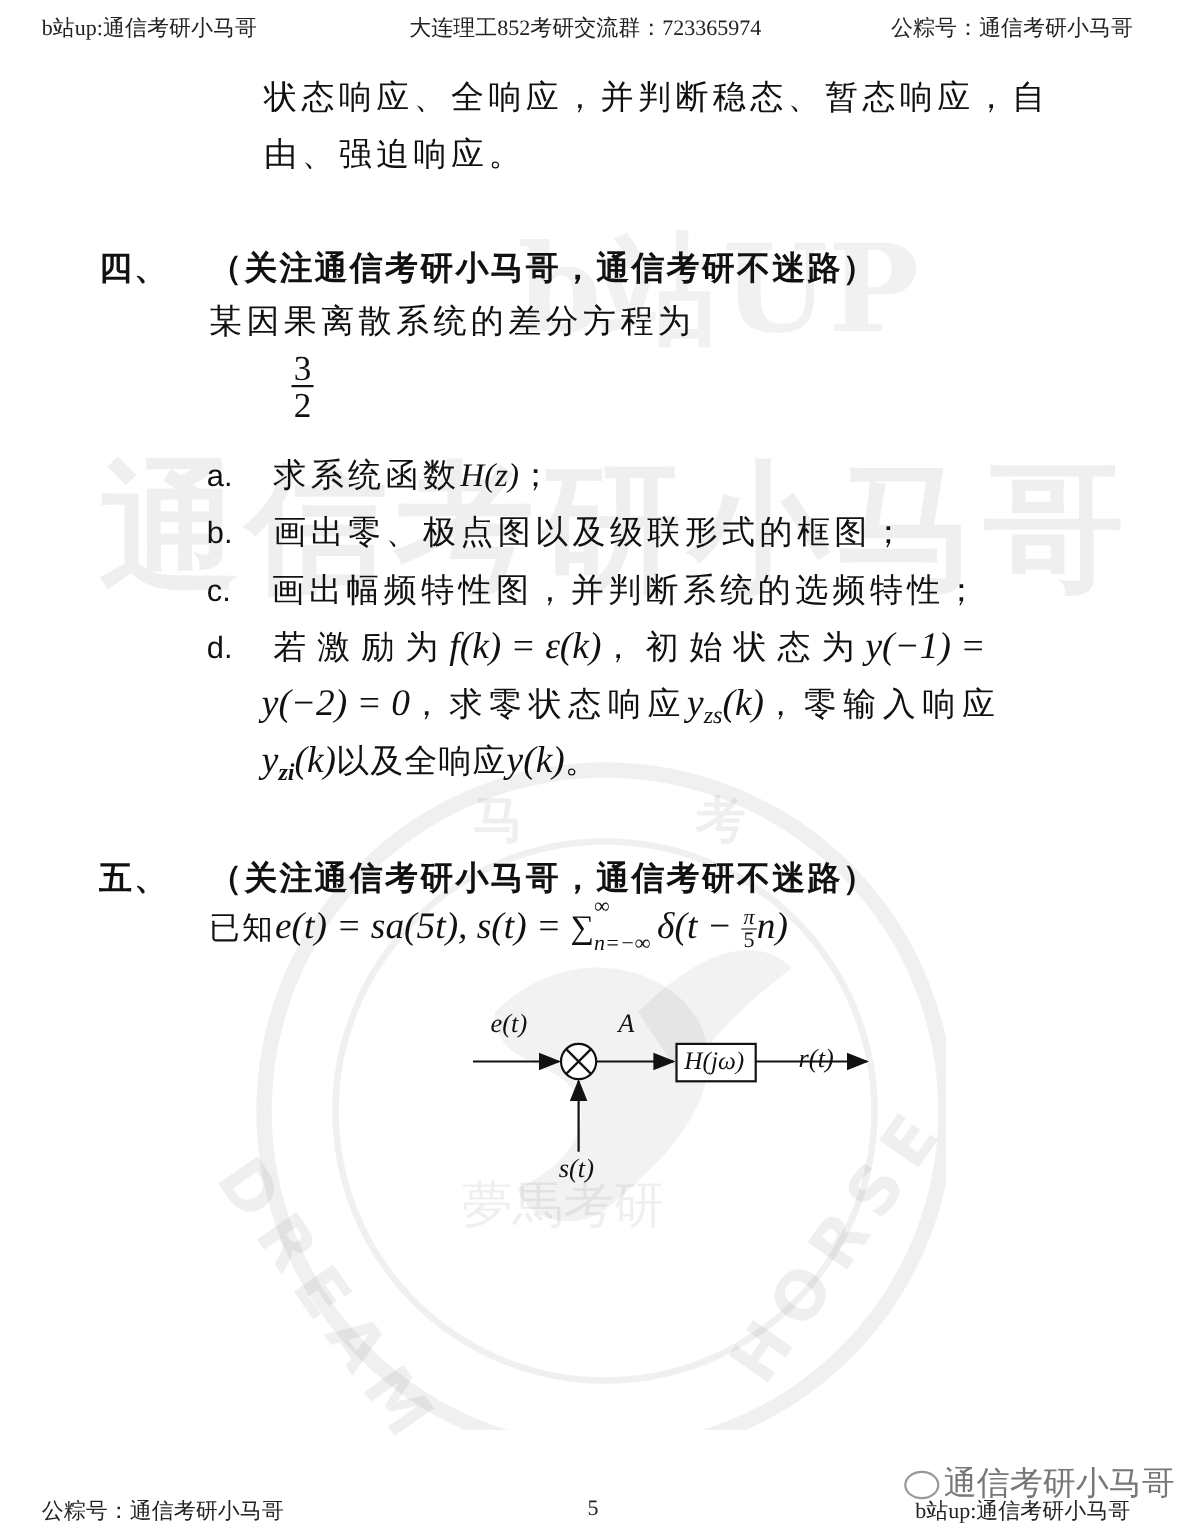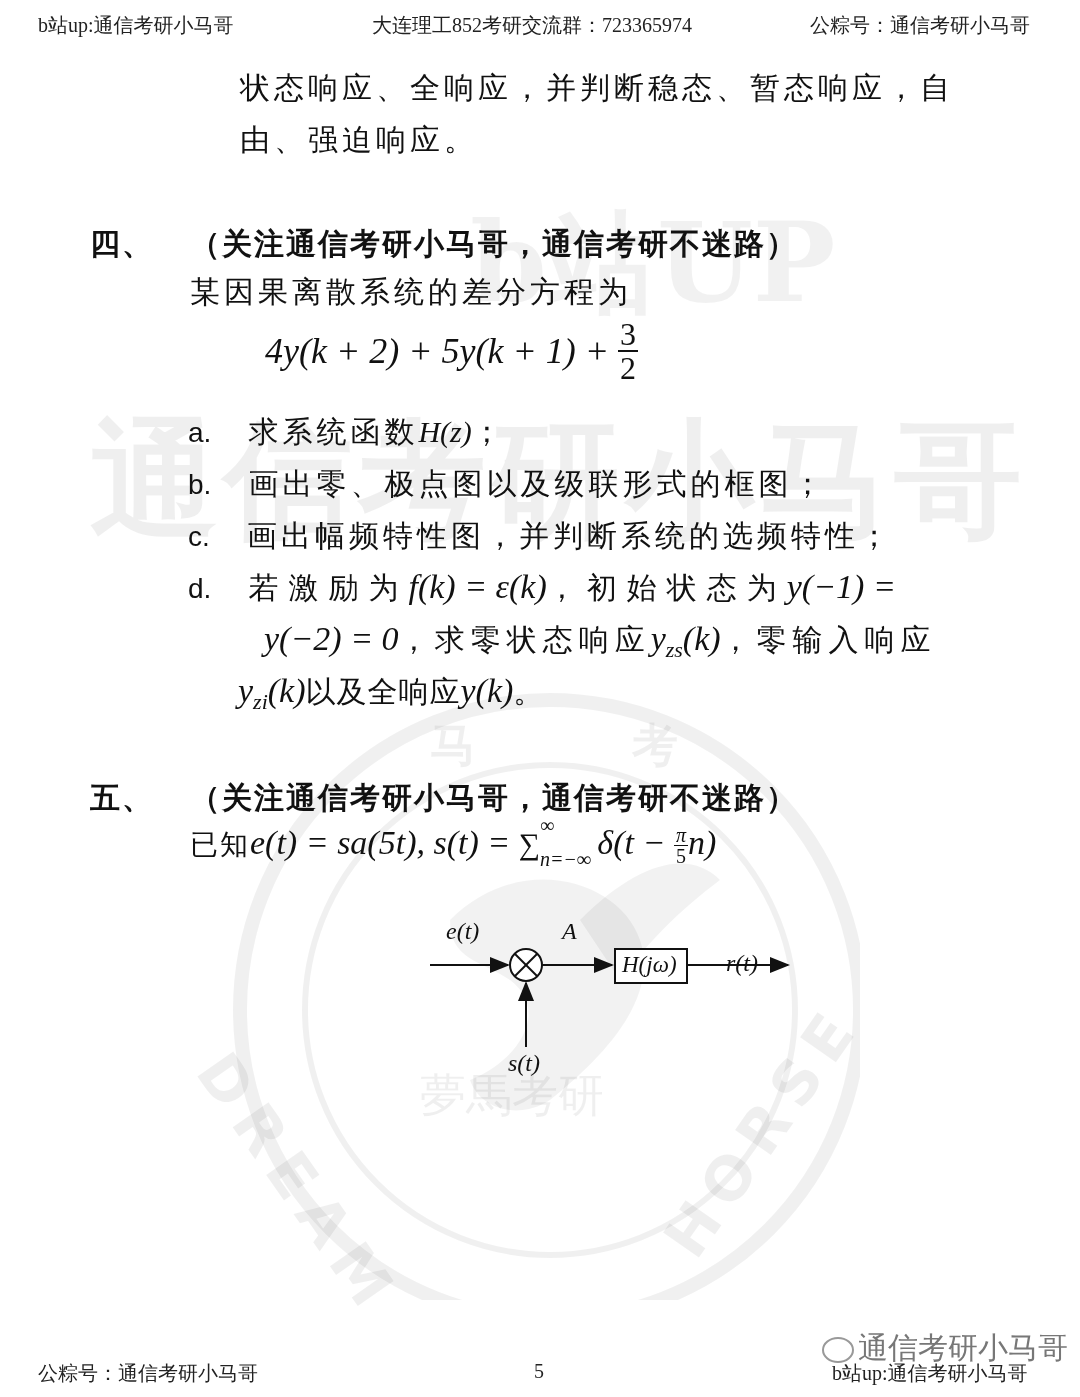--- a/index.html
+++ b/index.html
@@ -42,21 +42,20 @@
 
 <div class="abs body-text" style="left:240px; top:68px;">状态响应、全响应，并判断稳态、暂态响应，自</div>
 <div class="abs body-text" style="left:240px; top:120px;">由、强迫响应。</div>
 
 <div>
   <div class="abs heading" style="left:90px; top:224px;">四、</div>
   <div class="abs heading" style="left:190px; top:224px;">（关注通信考研小马哥，通信考研不迷路）</div>
   <div class="abs body-text" style="left:190px; top:272px;">某因果离散系统的差分方程为</div>
 
   <div class="abs" style="left:265px; top:318px; font-size:36px;">
-    <span class="math" style="vertical-align:middle;">4y(k + 2) + 5y(k + 1) + </span>
     <span class="frac mathup" style="font-size:32px;">
       <span class="num">3</span>
       <span class="den">2</span>
     </span>
   </div>
 
   <div class="abs" style="left:188px; top:412px; font-size:30px;text-align:center;">
     <span class="item-label">a.</span>
     <span style="display:inline-block; width:18px;"></span>
     <span class="body-text">求系统函数</span><span class="math">H(z)</span><span>；</span>
@@ -70,25 +69,25 @@
     <span class="item-label">c.</span>
     <span style="display:inline-block; width:18px;"></span>
     <span class="body-text">画出幅频特性图，并判断系统的选频特性；</span>
   </div>
 
   <div class="abs" style="left:188px; top:568px; font-size:30px;">
     <span class="item-label">d.</span>
     <span style="display:inline-block; width:18px;"></span>
     <span class="body-text" style="letter-spacing:10px;">若激励为</span><span class="math" style="font-size:34px;">f(k) = ε(k)</span><span class="body-text" style="letter-spacing:10px;">，初始状态为</span><span class="math" style="font-size:34px;margin-top:33px;">y(−1) =</span>
   </div>
-  <div class="abs" style="left:238px; top:620px; font-size:30px;margin-left:26px;">
+  <div class="abs" style="left:238px; top:620px; font-size:30px;">
     <span class="math" style="font-size:34px;">y(−2) = 0</span><span class="body-text" style="letter-spacing:6px;">，求零状态响应</span><span class="math" style="font-size:34px;">y</span><sub class="math" style="font-size:22px;">zs</sub><span class="math" style="font-size:34px;">(k)</span><span class="body-text" style="letter-spacing:6px;">，零输入响应</span>
   </div>
   <div class="abs" style="left:238px; top:672px; font-size:30px;">
-    <span class="math" style="font-size:34px;">y</span><sub class="math" style="font-size:22px;">zi</sub><span class="math" style="font-size:34px;">(k)</span><span class="body-text" style="letter-spacing:1px;">以及全响应</span><span class="math" style="font-size:34px;font-style:italic;">y(k)</span><span>。</span>
+    <span class="math" style="font-size:34px;">y</span><sub class="math" style="font-size:22px;font-weight:bold;">zi</sub><span class="math" style="font-size:34px;">(k)</span><span class="body-text" style="letter-spacing:1px;">以及全响应</span><span class="math" style="font-size:34px;font-style:italic;">y(k)</span><span>。</span>
   </div>
 </div>
 
 <div>
   <div class="abs heading" style="left:90px; top:778px;">五、</div>
   <div class="abs heading" style="left:190px; top:778px;">（关注通信考研小马哥，通信考研不迷路）</div>
 
   <div class="abs" style="left:190px; top:822px; font-size:34px;">
     <span class="body-text" style="font-size:28px; letter-spacing:2px;">已知</span><span class="math">e(t) = sa(5t), s(t) = </span><span class="mathup" style="font-size:30px;">∑</span><span style="display:inline-block; vertical-align:middle; line-height:1; font-size:20px; margin-right:6px;"><span class="mathup" style="display:block; position:relative; top:-10px;">∞</span><span class="math" style="display:block; position:relative; top:4px;">n=−∞</span></span><span class="math">δ(t − </span><span class="frac" style="font-size:20px;"><span class="num math" style="border-bottom-width:1px;">π</span><span class="den mathup">5</span></span><span class="math">n)</span>
   </div>

